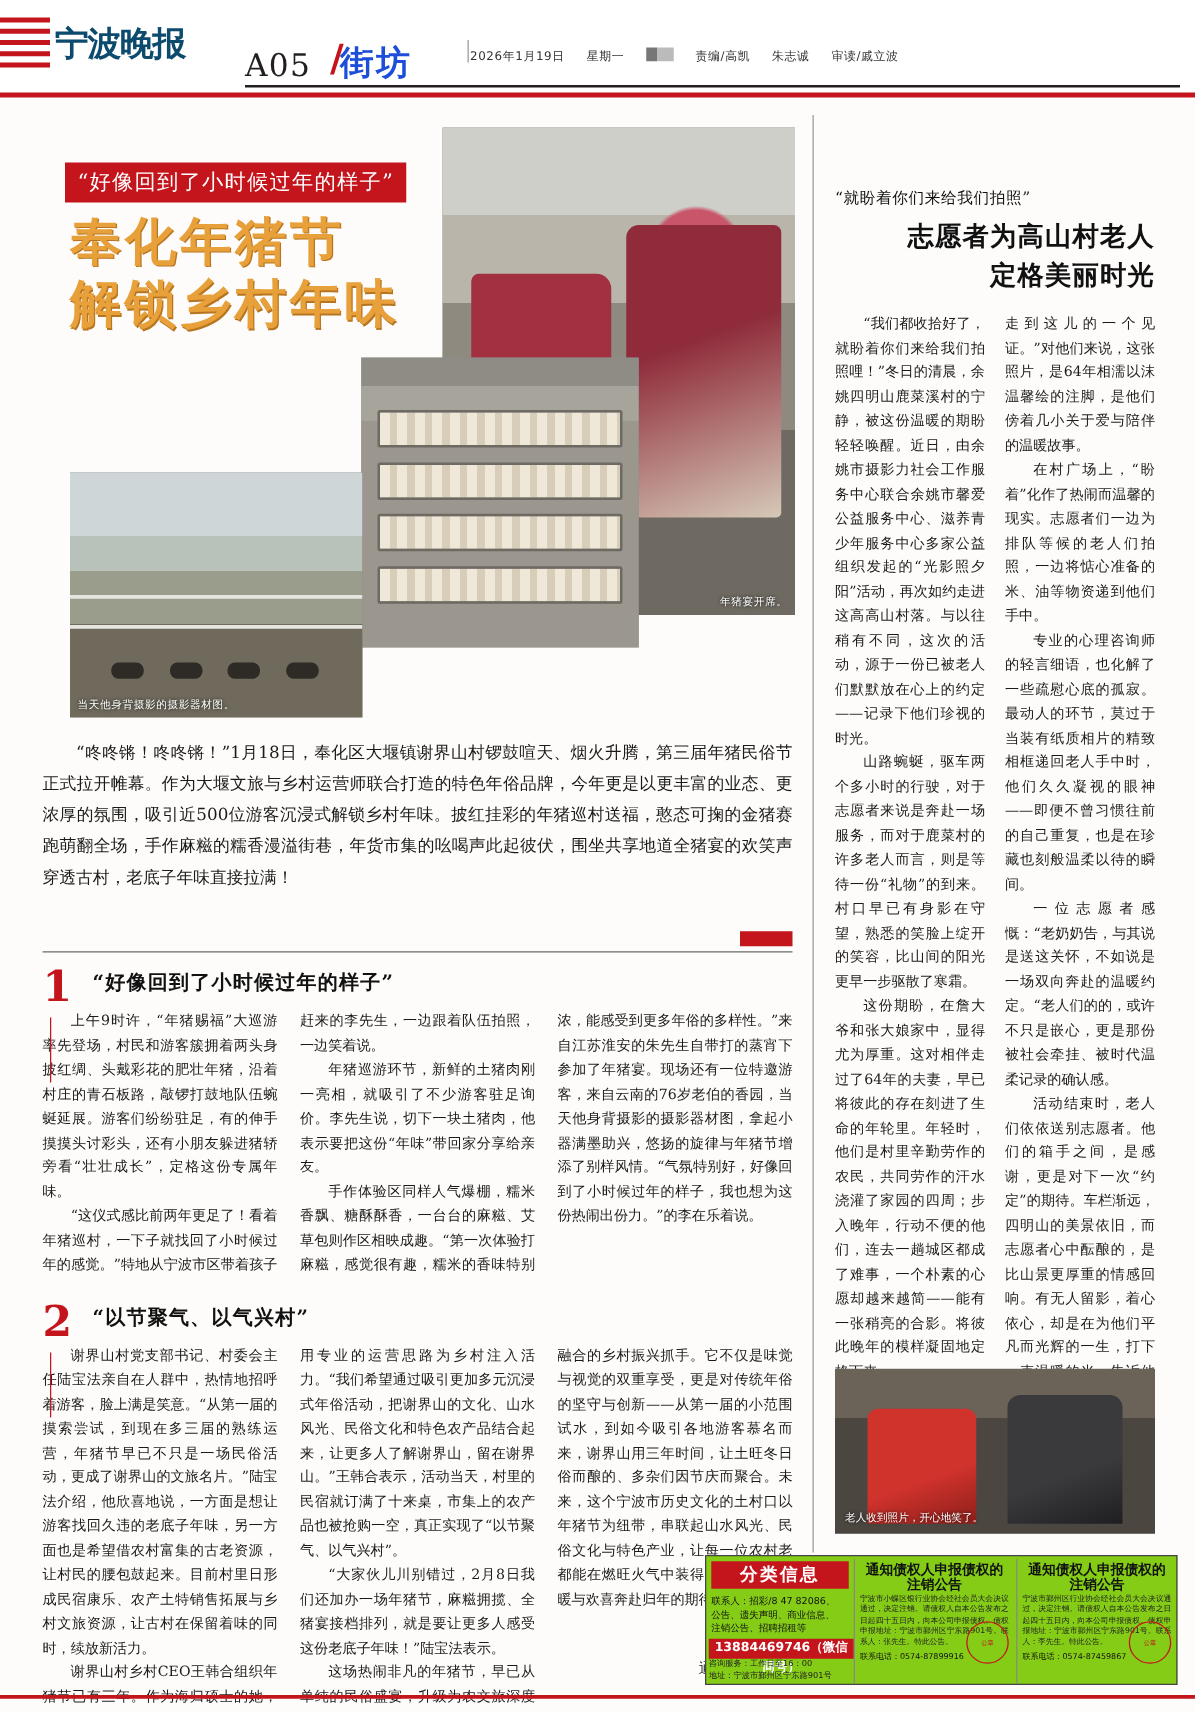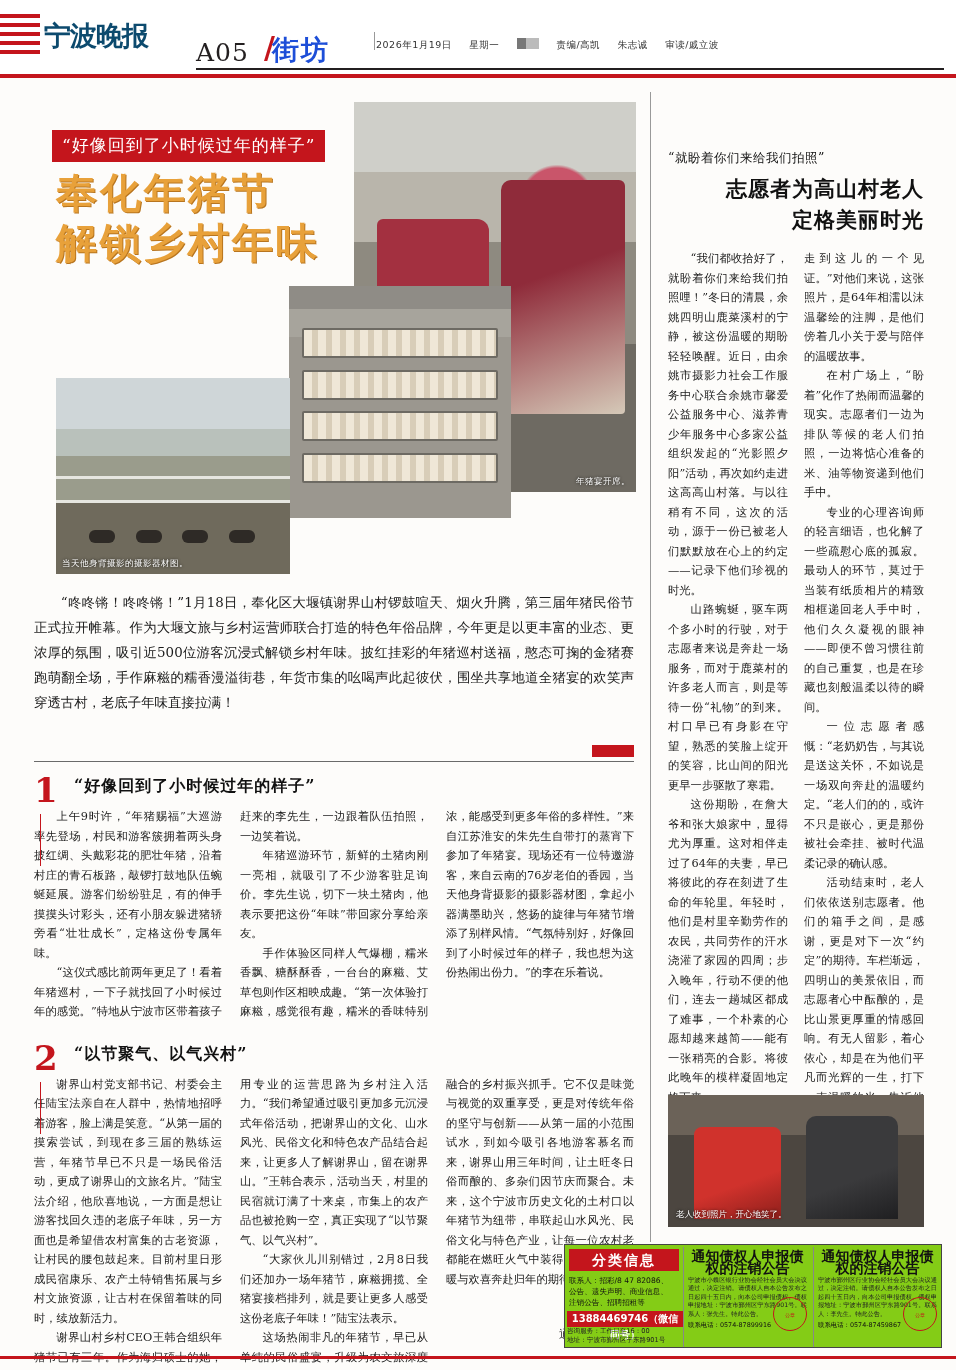--- a/index.html
+++ b/index.html
@@ -256,21 +256,21 @@
     text-align: center; line-height: 16px;
   }
   .cl-foot {
     position: absolute; left: 2px; bottom: 2px; width: 116px;
     font-size: 6.6px; color: #222; line-height: 9px;
   }
   .cl-ad { position: absolute; top: 2px; width: 128px; height: 100px; border-left: 1px solid #888; padding: 3px 4px; }
   .cl-ad.a1 { left: 118px; }
   .cl-ad.a2 { left: 248px; }
   .cl-ad h4 {
-    margin: 0 0 2px; font-size: 14px; text-align: center; font-weight: bold; color: #111;
+    margin: 0 0 2px; font-size: 11px; text-align: center; font-weight: bold; color: #111;
     line-height: 12px;
     font-family: "DejaVu Serif", "Liberation Serif", serif;
   }
   .cl-ad .body { font-size: 6.2px; line-height: 8.4px; color: #222; text-align: justify; }
   .cl-ad .tel { font-size: 6.4px; margin-top: 3px; color: #111; }
   .cl-ad .stamp {
     position: absolute; right: 4px; bottom: 16px; width: 34px; height: 34px;
     border: 1px solid #c4151c; border-radius: 50%; color: #c4151c; font-size: 5px;
     line-height: 34px; text-align: center;
   }

